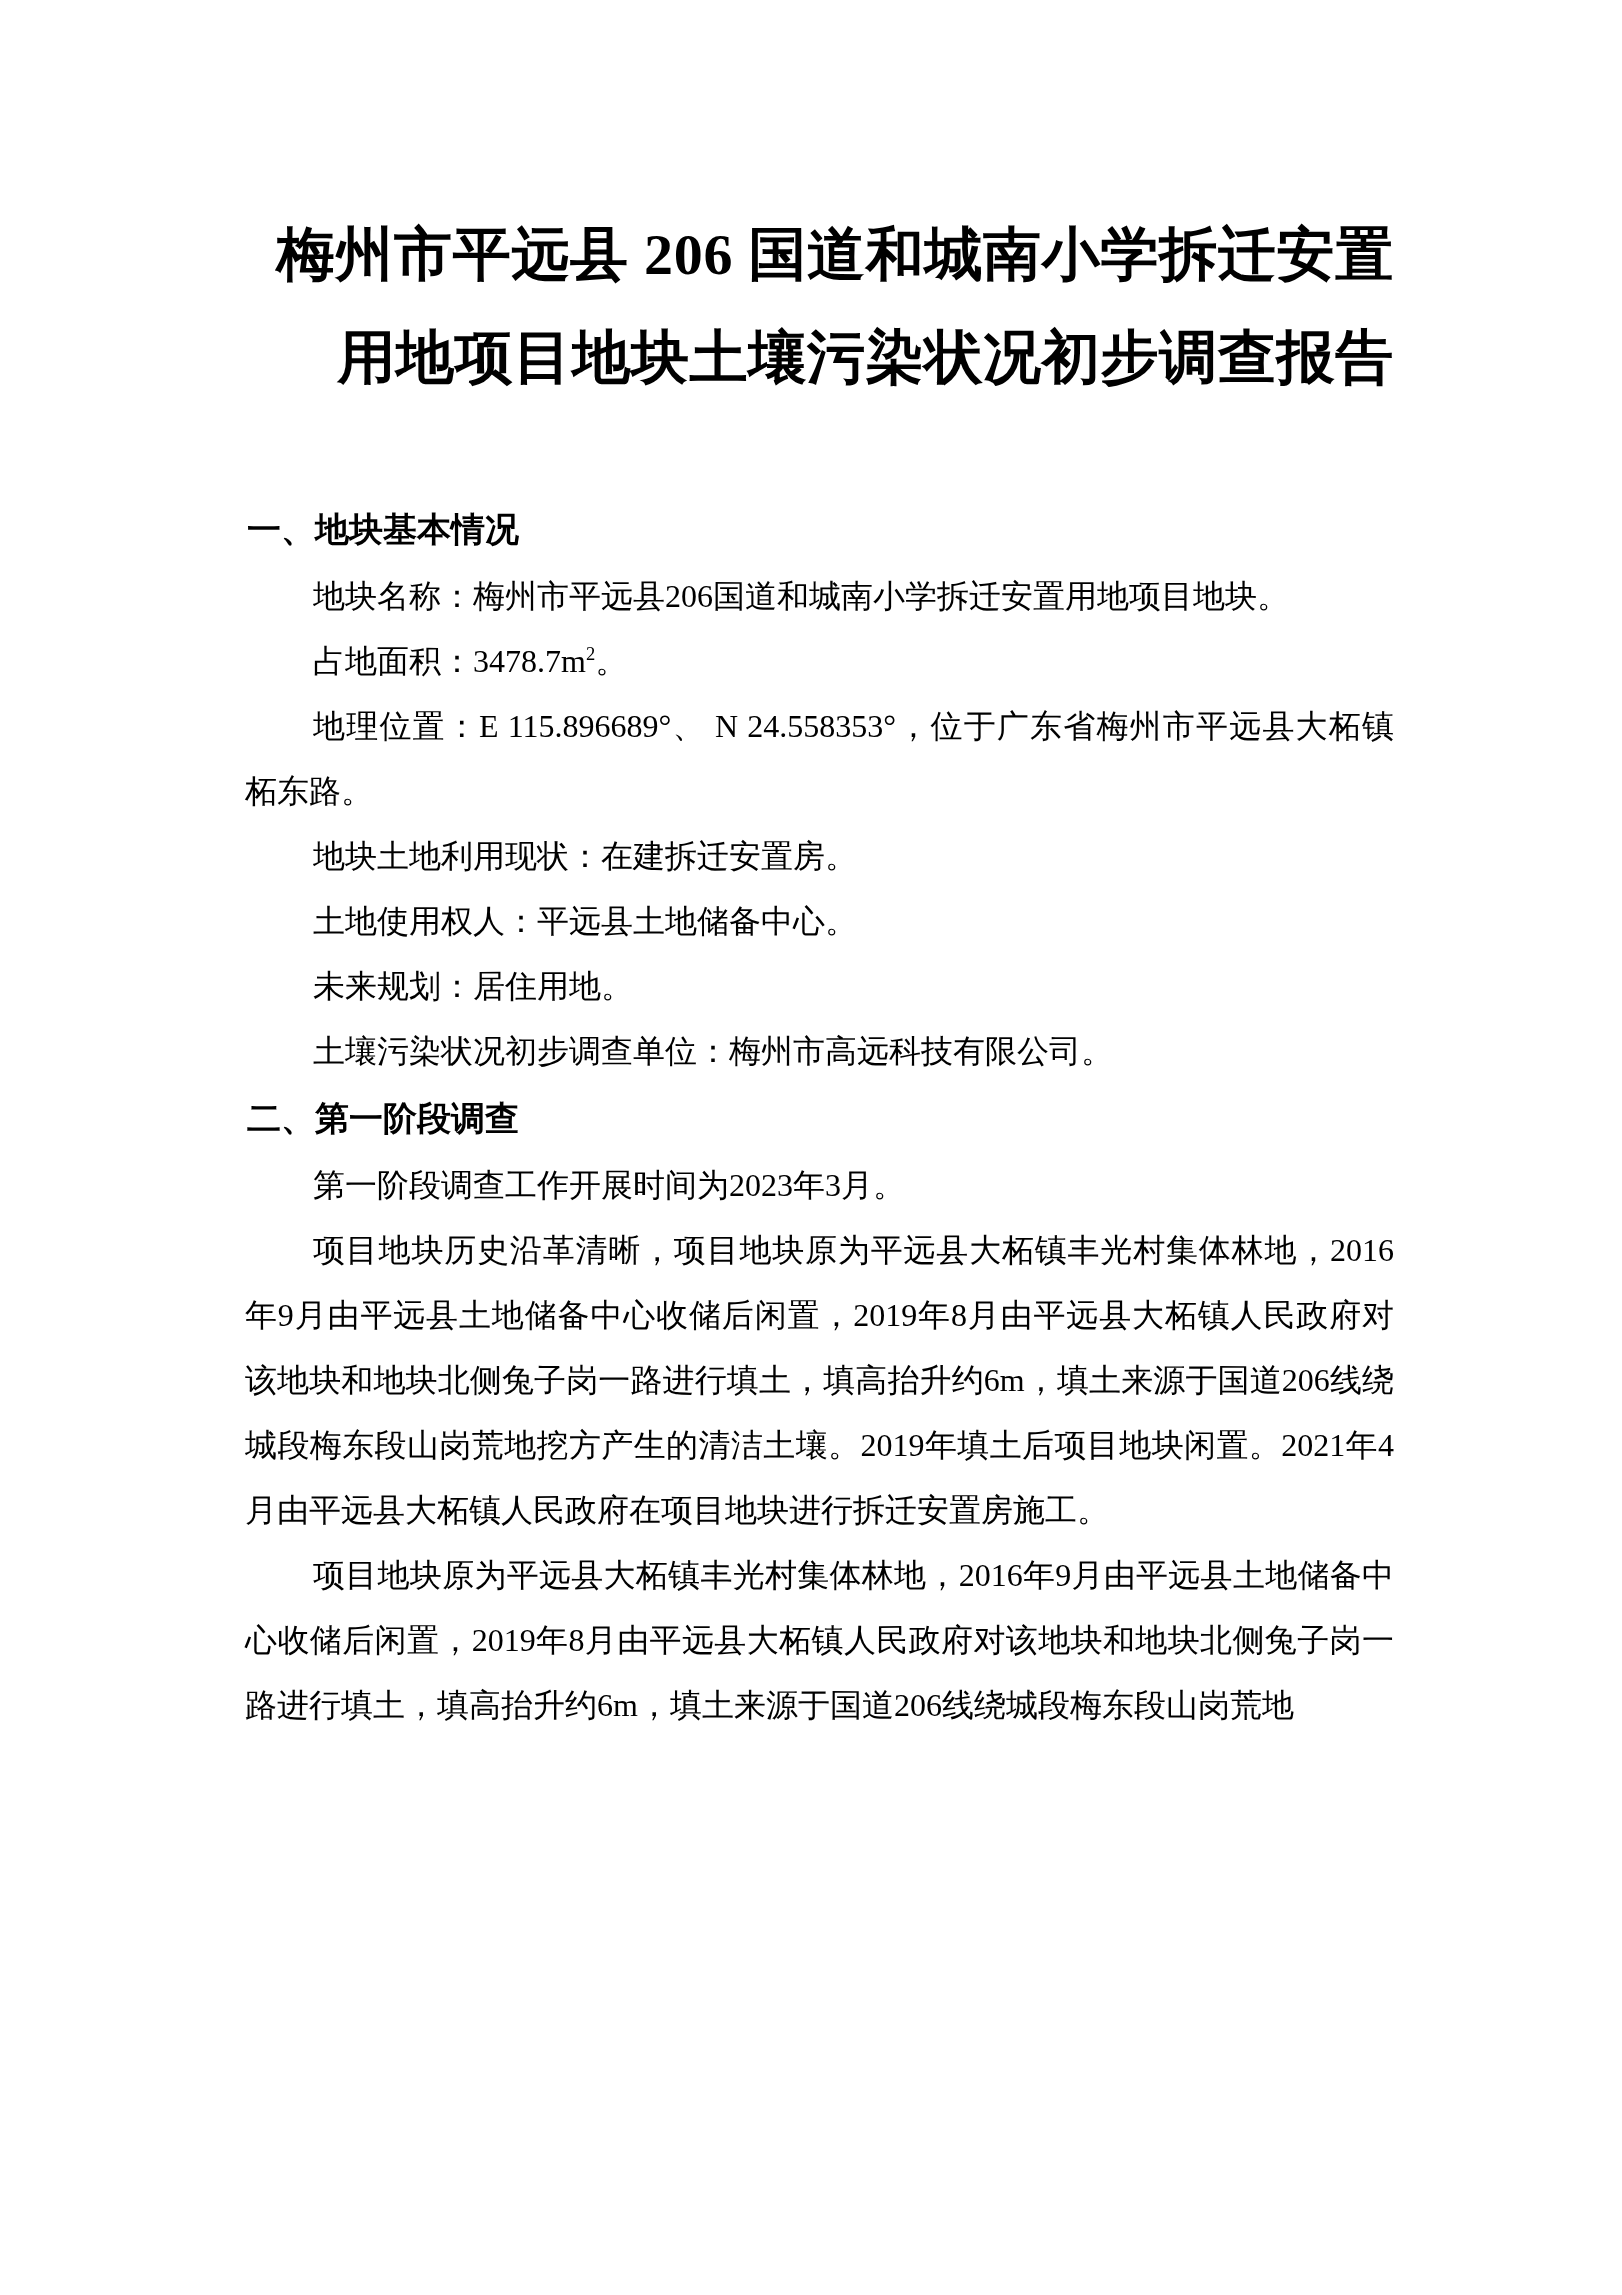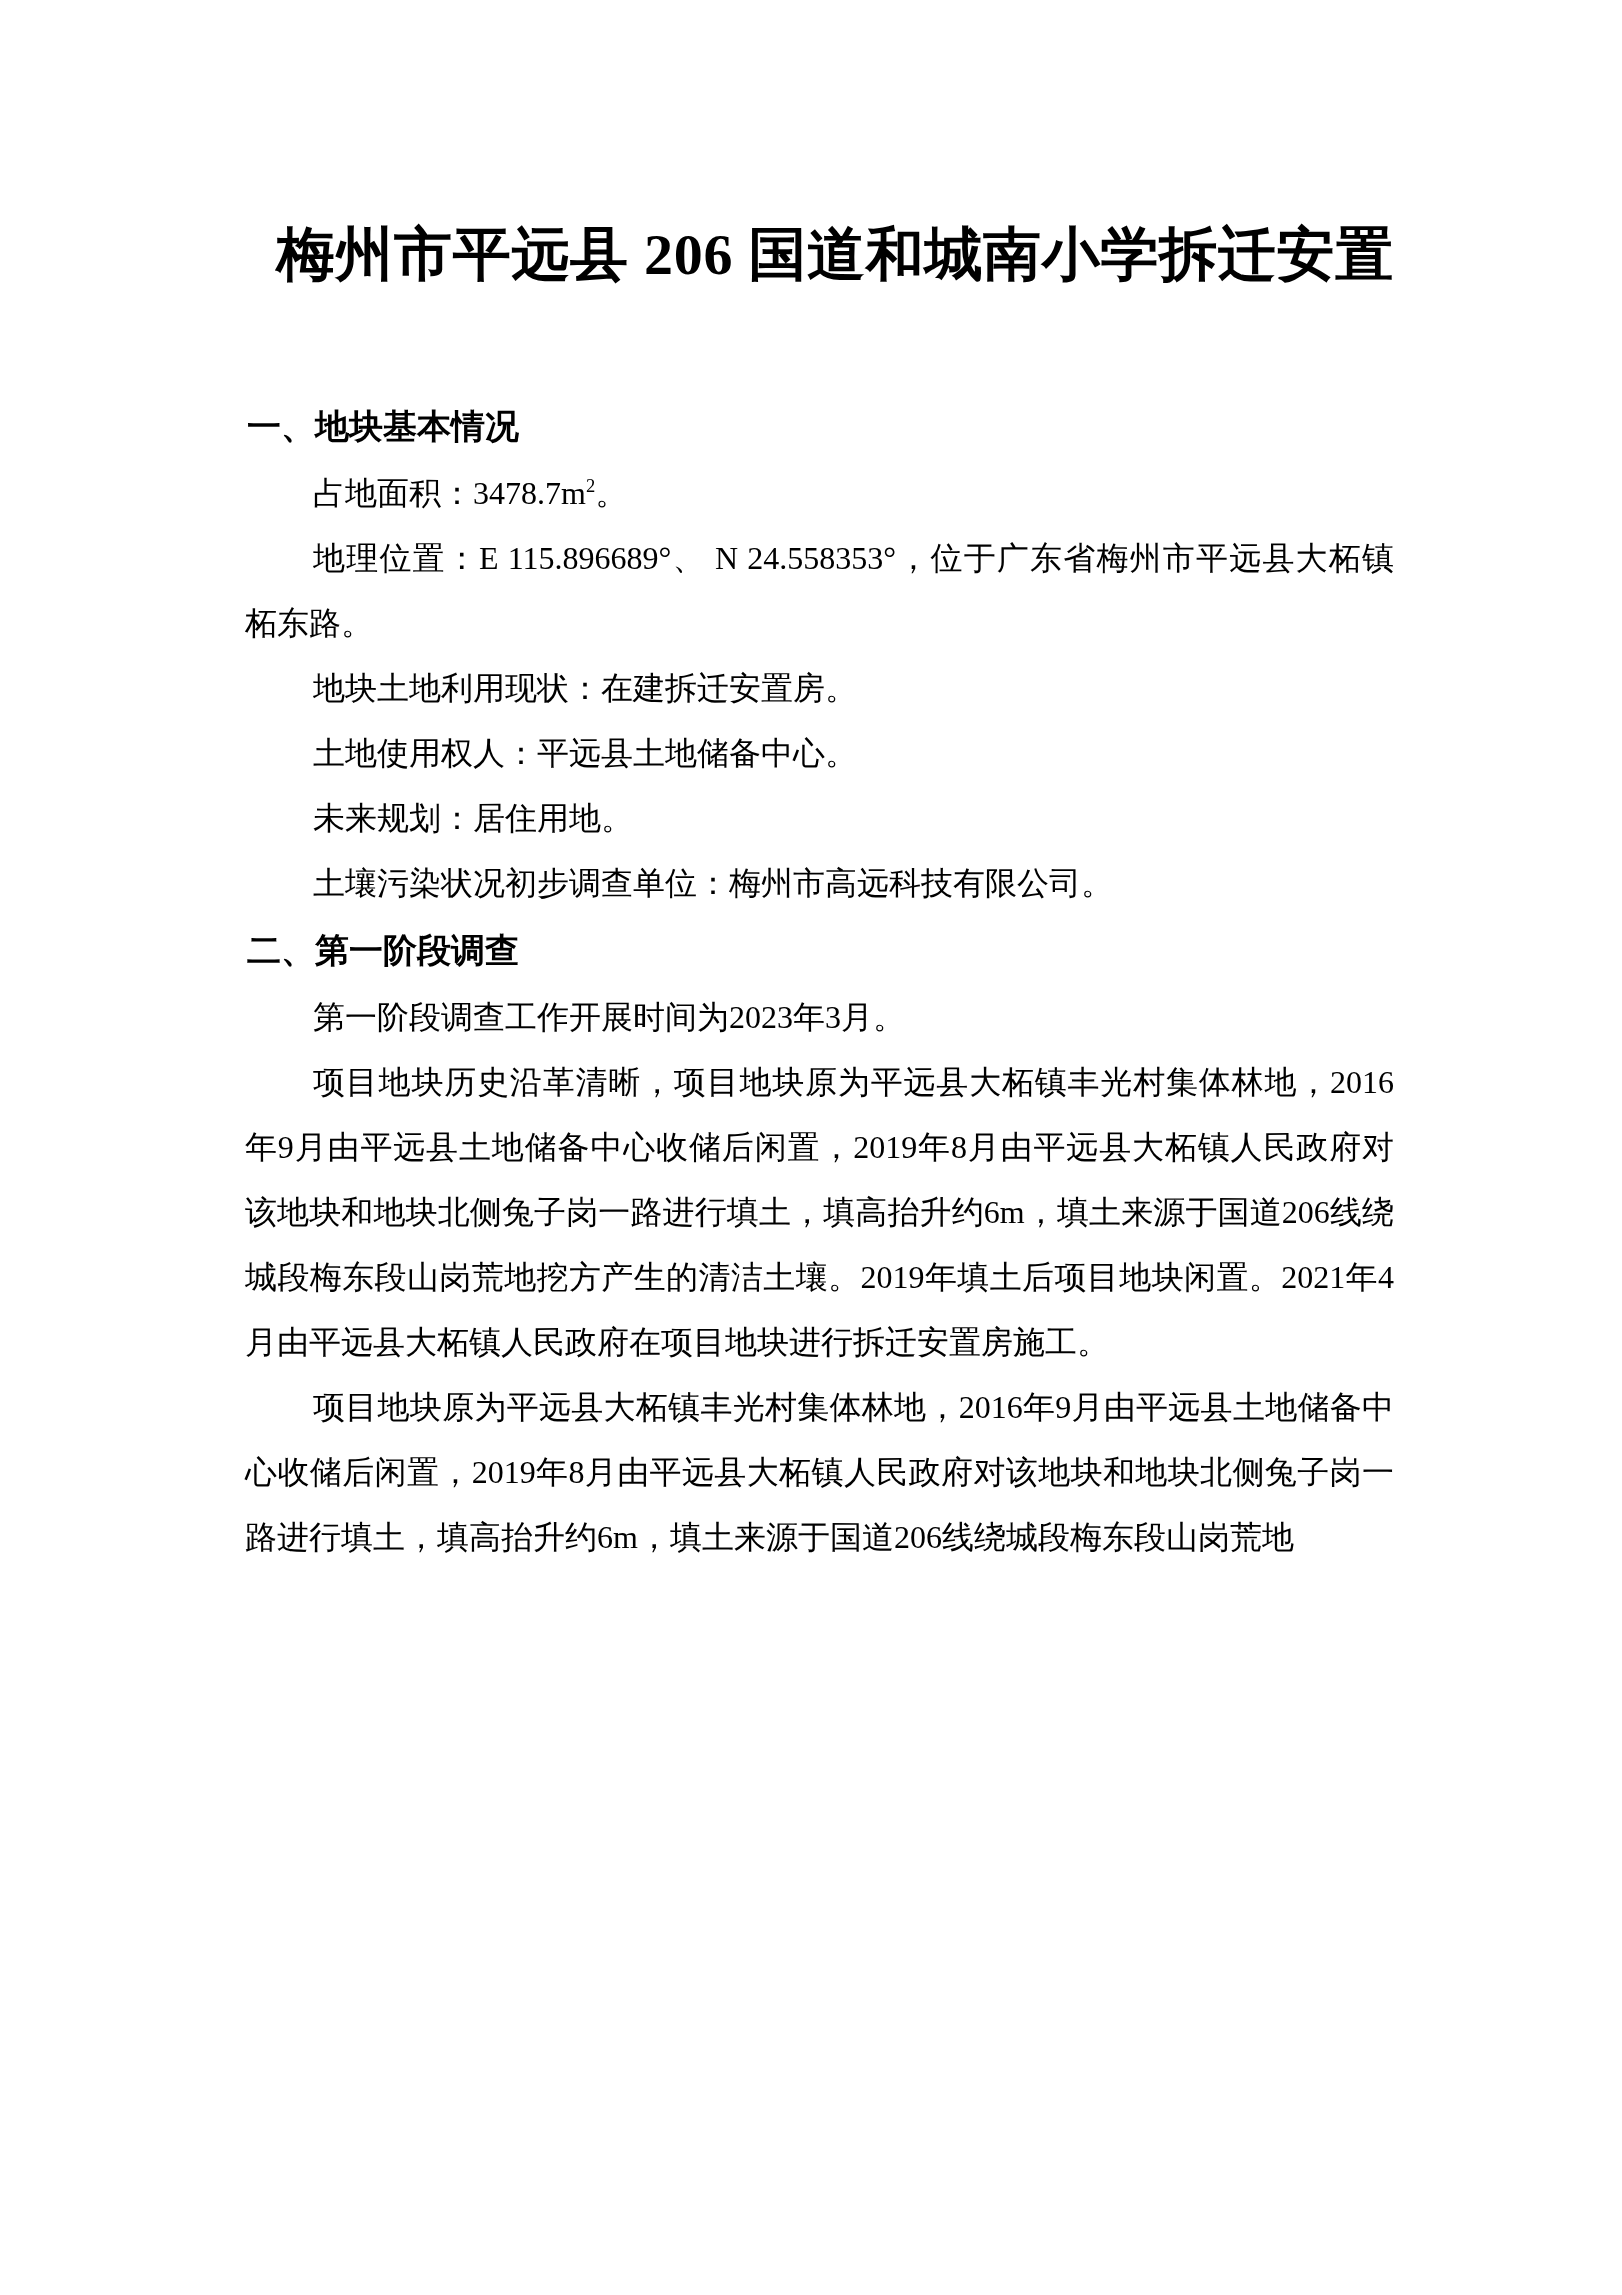--- a/index.html
+++ b/index.html
@@ -49,24 +49,26 @@
     vertical-align: super;
   }
 </style>
 </head>
 <body>
 
 <div class="page">
 
   <h1 class="title">
     <span class="title-line">梅州市平远县 206 国道和城南小学拆迁安置</span>
+    <span class="title-line">用地项目地块土壤污染状况初步调查报告</span>
   </h1>
 
   <h2 class="heading">一、地块基本情况</h2>
 
+  <p class="para">地块名称：梅州市平远县206国道和城南小学拆迁安置用地项目地块。</p>
 
   <p class="para"><span>占地面积：3478.7m</span><sup>2</sup><span>。</span></p>
 
   <p class="para">地理位置：E 115.896689°、 N 24.558353°，位于广东省梅州市平远县大柘镇柘东路。</p>
 
   <p class="para">地块土地利用现状：在建拆迁安置房。</p>
 
   <p class="para">土地使用权人：平远县土地储备中心。</p>
 
   <p class="para">未来规划：居住用地。</p>

